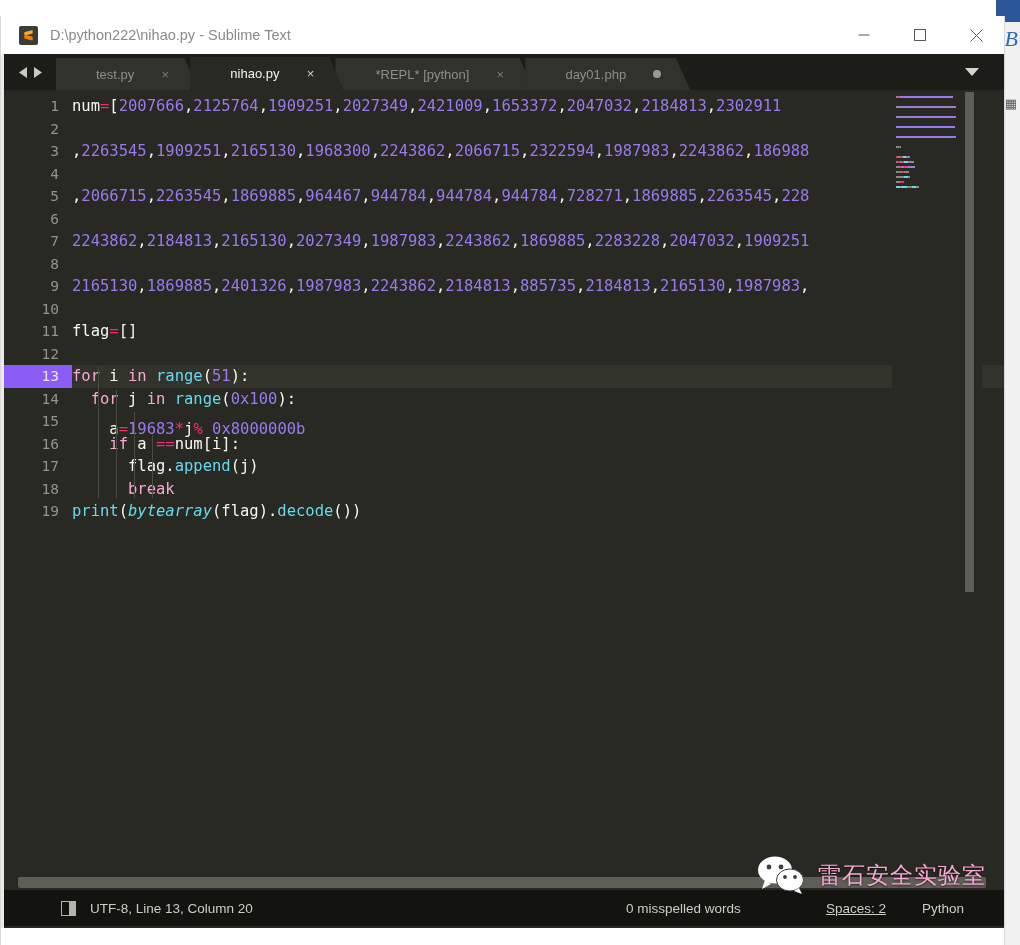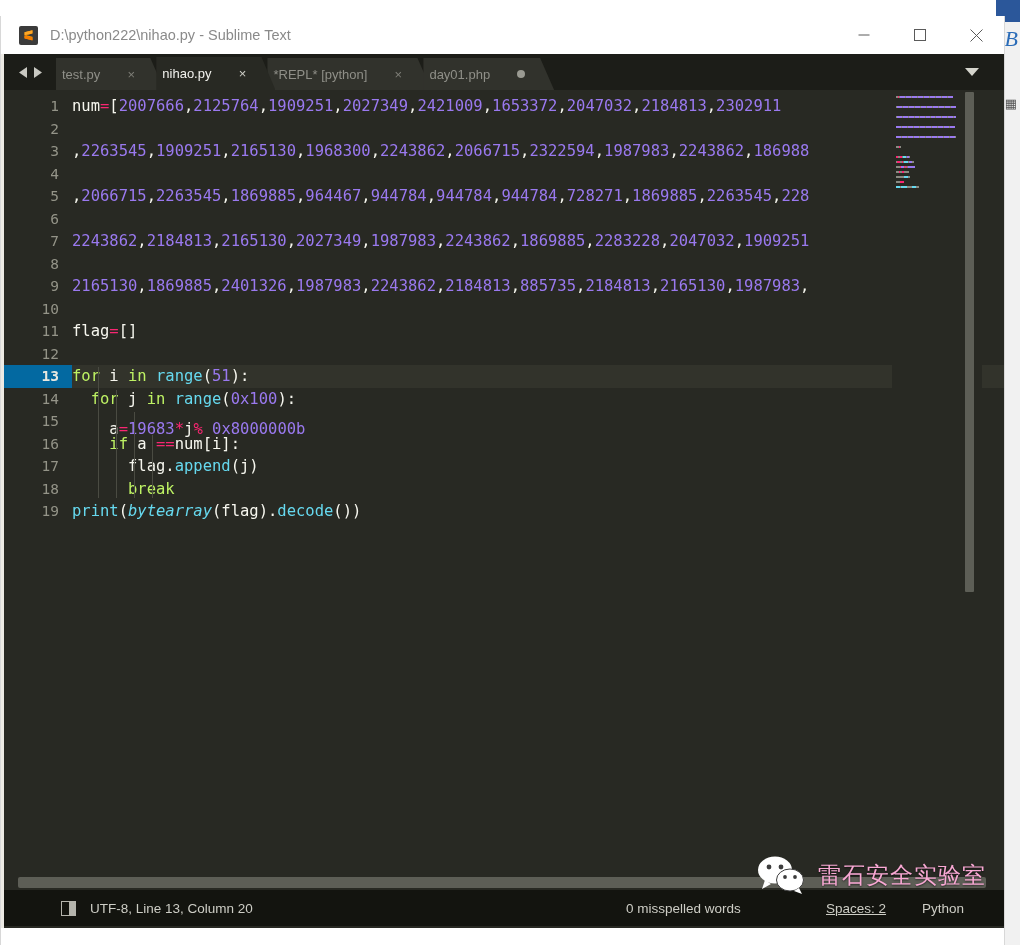--- a/index.html
+++ b/index.html
@@ -110,21 +110,21 @@
   #tab-nav {
     width: 52px; height: 36px;
     display: flex; align-items: center; justify-content: center; gap: 3px;
     flex: none;
   }
   .navarrow { display:block; }
   .tab {
     position: relative;
     height: 32px;
     display: flex; align-items: center;
-    padding: 0 0 0 6px;
+    padding: 0 0 0 40px;
     font-size: 13px;
     color: #8f8f88;
     background: #31322c;
     margin-right: -8px;
     white-space: nowrap;
     
     clip-path: polygon(0 0, calc(100% - 14px) 0, 100% 100%, 0 100%);
     flex: none;
   }
   .tab.active {
@@ -172,43 +172,42 @@
     position: absolute; left: 0;
     width: 68px; height: 22.5px;
     text-align: right;
     padding-right: 13px;
     font-family: "DejaVu Sans Mono", monospace;
     font-size: 14.5px;
     color: #949488;
     line-height: 22.5px;
   }
   .gline.current {
-    background: #0369a1;
+    background: #8b5cf6;
     color: #e8e8e0;
     width: 68px;
-    font-weight: bold;
   }
   #code-lines {
     position: absolute; left: 68px; top: 0; right: 0;
   }
   .cline {
     position: absolute; left: 0;
     height: 22.5px; line-height: 22.5px;
     font-family: "DejaVu Sans Mono", monospace;
     font-size: 15.5px;
     white-space: pre;
     color: #f6f6ee;
   }
   .cline.current-row {
     background: #32332b;
   }
   .t-num  { color: #9a79ef; }
   .t-punc { color: #f6f6ee; }
   .t-op   { color: #f92672; }
-  .t-kw   { color: #bef264; }
+  .t-kw   { color: #f9a8d4; }
   .t-call { color: #66d9ef; }
   .t-ital { color: #66d9ef; font-style: italic; }
   .t-plain{ color: #f6f6ee; }
 
   .indent-guide {
     position: absolute;
     width: 1px;
     background: #4a4b42;
   }
 

